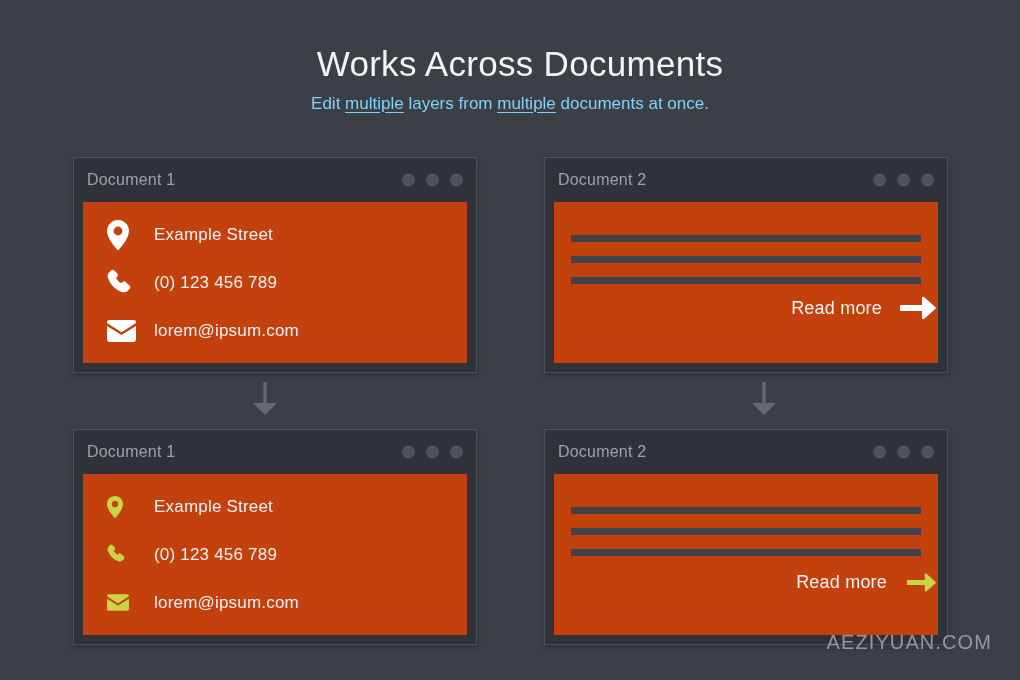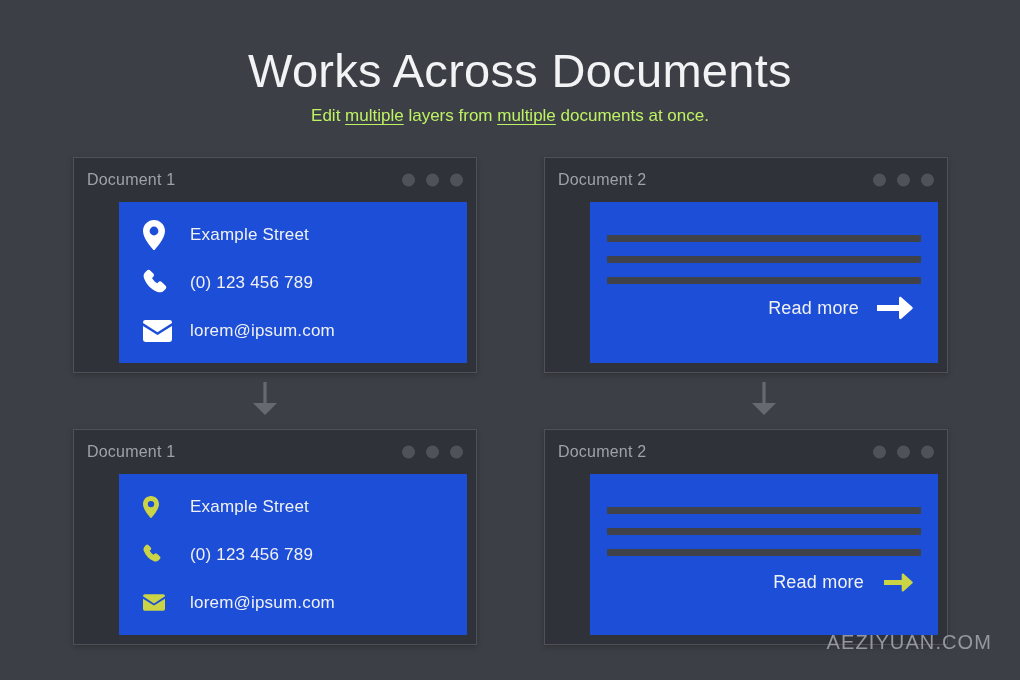--- a/index.html
+++ b/index.html
@@ -16,33 +16,33 @@
     position: relative;
   }
 
   
   .header {
     padding-top: 46px;
     text-align: center;
   }
 
   .page-title {
-    font-size: 47px;
+    font-size: 35px;
     font-weight: 400;
     color: #f2f3f4;
     letter-spacing: 0.3px;
     line-height: 1.05;
     margin-left: 20px;
   }
 
   .page-subtitle {
     margin-top: 11px;
     font-size: 17px;
     font-weight: 400;
-    color: #bef264;
+    color: #7dd3fc;
     line-height: 1.2;
   }
 
   .page-subtitle .u {
     text-decoration: underline;
     text-underline-offset: 3px;
   }
 
   
   .grid {
@@ -99,22 +99,21 @@
     border-radius: 50%;
     background: #4f5259;
   }
 
   .panel {
     position: absolute;
     left: 9px;
     right: 9px;
     top: 44px;
     bottom: 9px;
-    background: #1d4ed8;
-    margin-left: 36px;
+    background: #c2410c;
   }
 
   
   .contact-list {
     position: absolute;
     left: 24px;
     top: 0;
     right: 12px;
     bottom: 0;
     display: flex;
@@ -165,21 +164,21 @@
   }
 
   .line-bar {
     height: 7px;
     background: #3f4248;
     margin-bottom: 14px;
   }
 
   .read-more {
     position: absolute;
-    right: 25px;
+    right: 2px;
     bottom: 42px;
     display: flex;
     align-items: center;
     text-align: right;
   }
 
   .read-more-label {
     font-size: 18px;
     color: #f0f1f2;
     letter-spacing: 0.2px;

